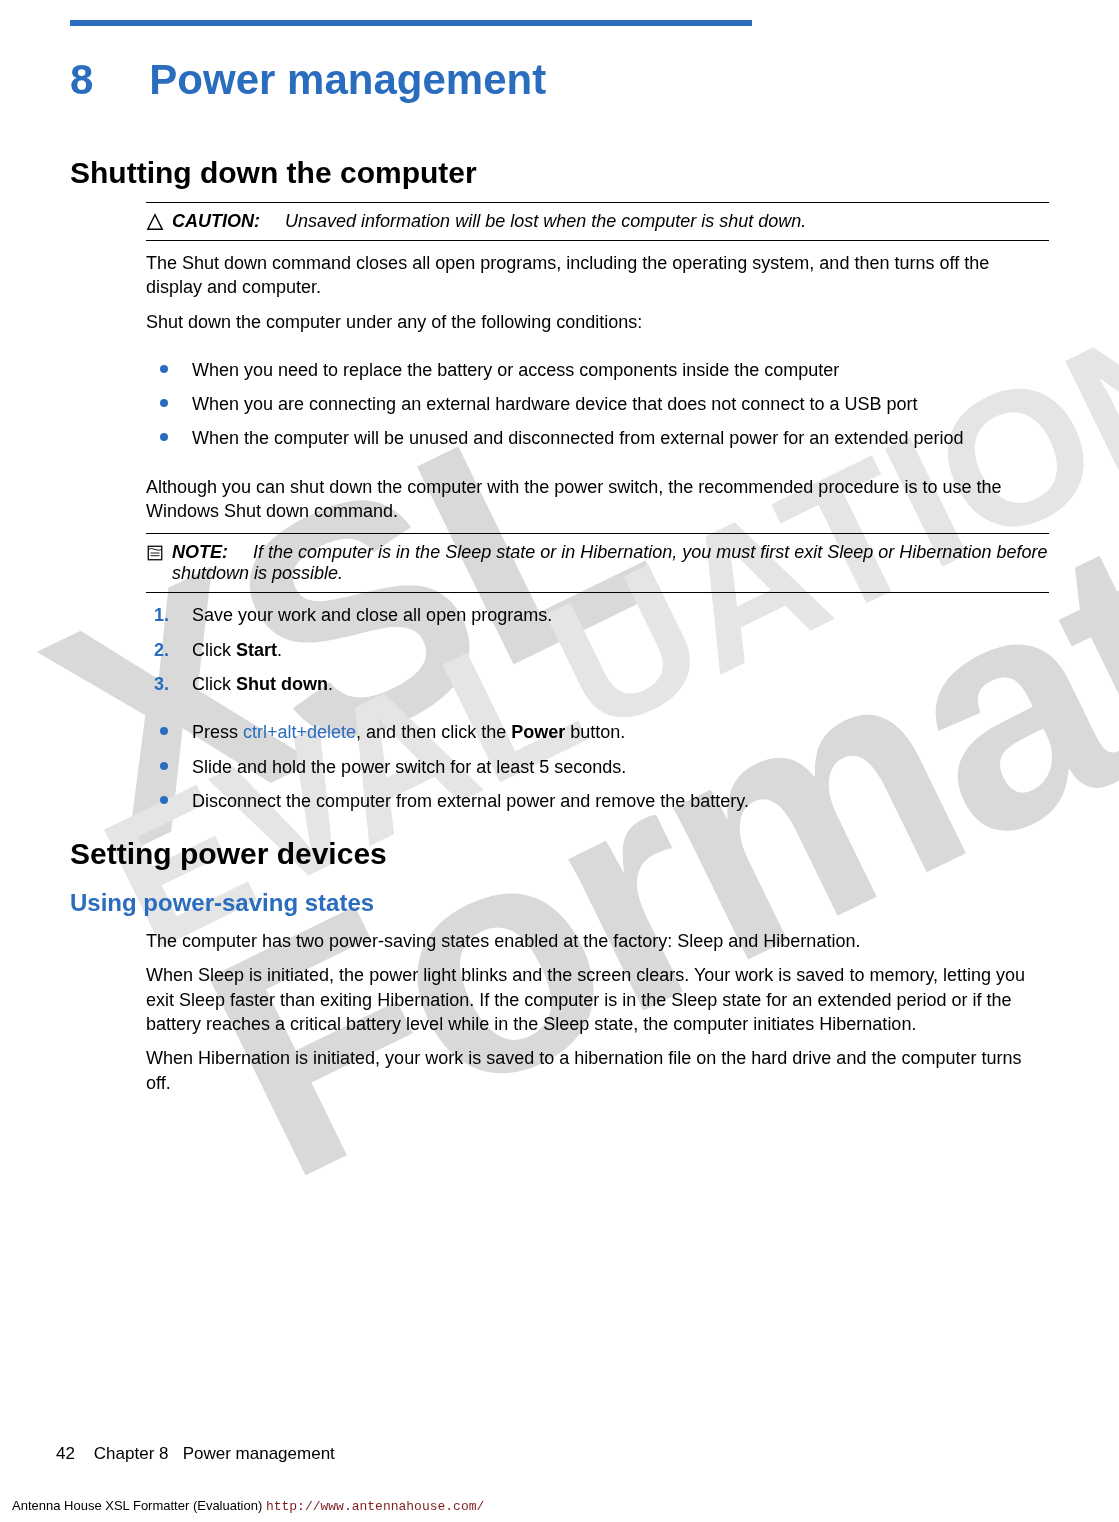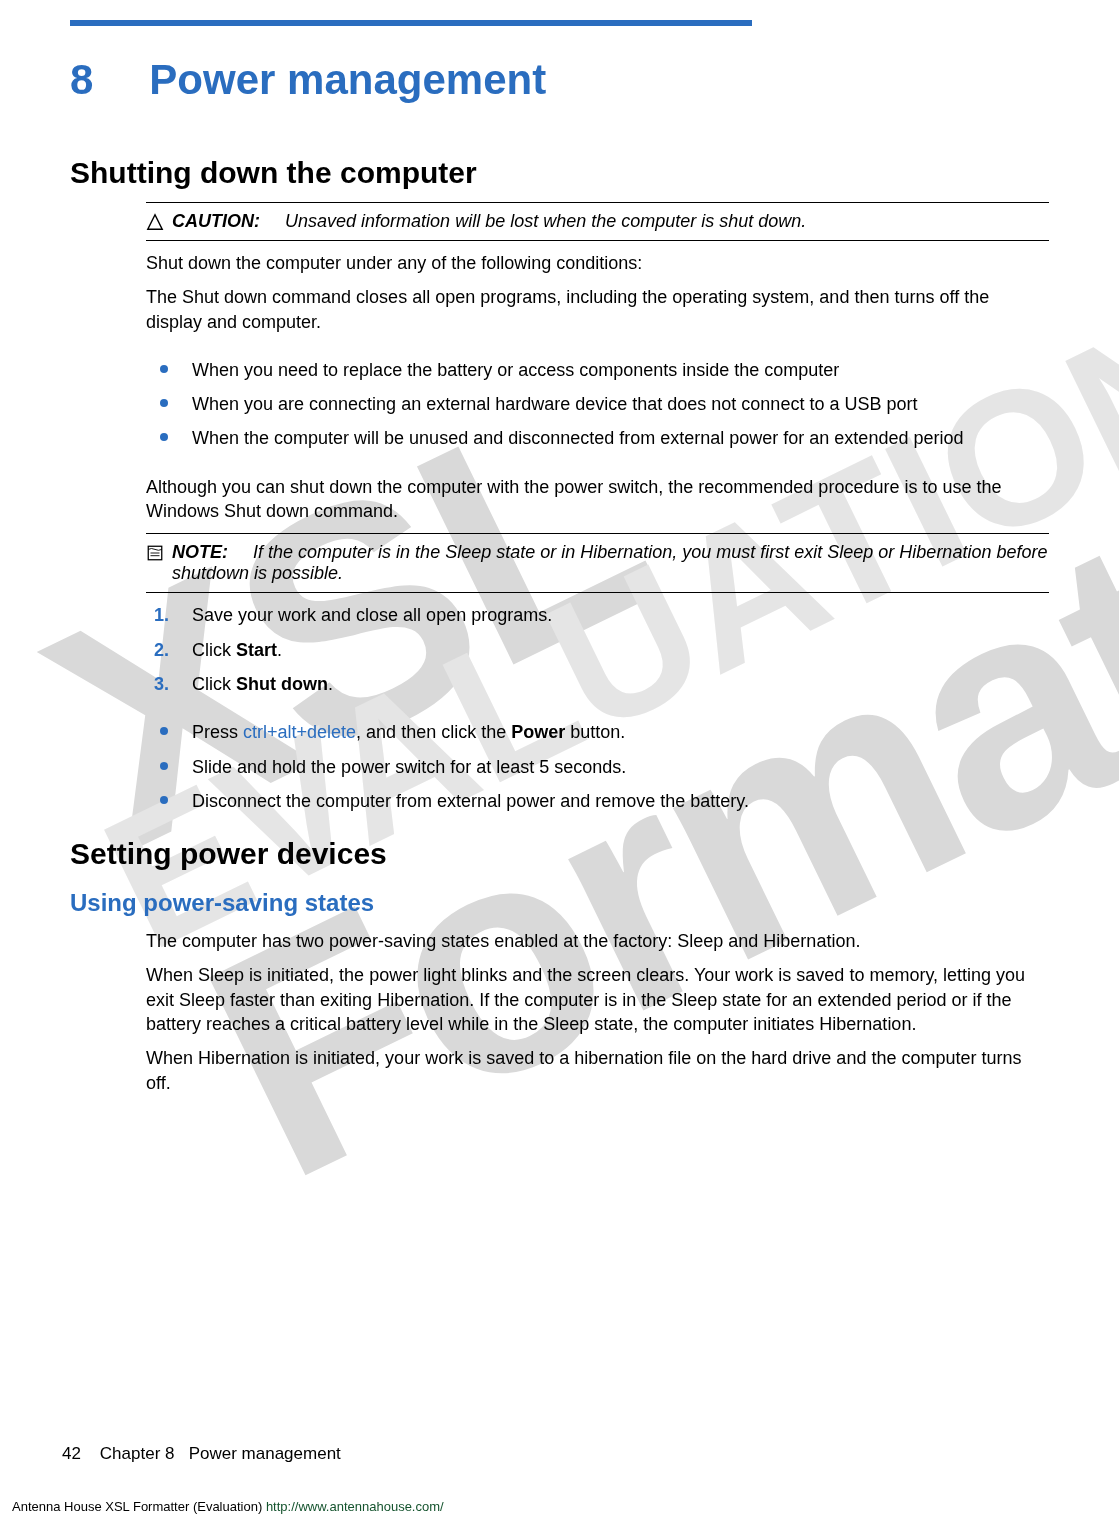--- a/index.html
+++ b/index.html
@@ -125,31 +125,31 @@
     left: 8px;
     top: 0;
     color: #2a6dbf;
     font-weight: bold;
   }
   .blue-text { color: #2a6dbf; }
   .bold { font-weight: bold; }
   .footer {
     position: absolute;
     bottom: 66px;
-    left: 62px;
+    left: 56px;
     font-size: 17px;
   }
   .eval-footer {
     position: absolute;
     bottom: 16px;
     left: 12px;
     font-size: 13px;
     color: #000;
   }
-  .eval-link { color: #14532d; text-decoration: none; }
+  .eval-link { color: #7f1d1d; text-decoration: none; font-family: Liberation Mono, monospace; }
   .watermark {
     position: absolute;
     color: #d9d9d9;
     font-weight: 900;
     pointer-events: none;
     z-index: -1;
     font-family: Arial, Helvetica, sans-serif;
   }
   .wm1 {
     top: 240px;
@@ -194,22 +194,22 @@
           </svg>
       </span>
       <span class="callout-text">
         <span class="callout-label">CAUTION:</span>
         <span>&nbsp;&nbsp;&nbsp;</span>
         <span>Unsaved information will be lost when the computer is shut down.</span>
       </span>
     </div>
     <div class="rule-bottom"></div>
 
+    <p class="para">The Shut down command closes all open programs, including the operating system, and then turns off the display and computer.</p>
     <p class="para">Shut down the computer under any of the following conditions:</p>
-    <p class="para">The Shut down command closes all open programs, including the operating system, and then turns off the display and computer.</p>
 
     <ul class="bullets">
       <li>When you need to replace the battery or access components inside the computer</li>
       <li>When you are connecting an external hardware device that does not connect to a USB port</li>
       <li>When the computer will be unused and disconnected from external power for an extended period</li>
     </ul>
 
     <p class="para">Although you can shut down the computer with the power switch, the recommended procedure is to use the Windows Shut down command.</p>
 
     <div class="rule"></div>

